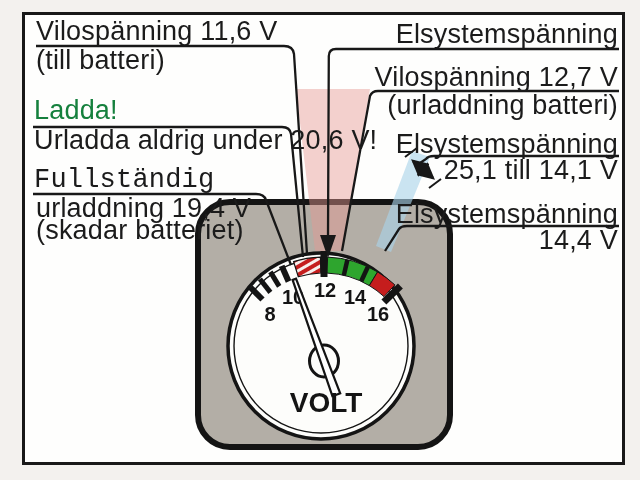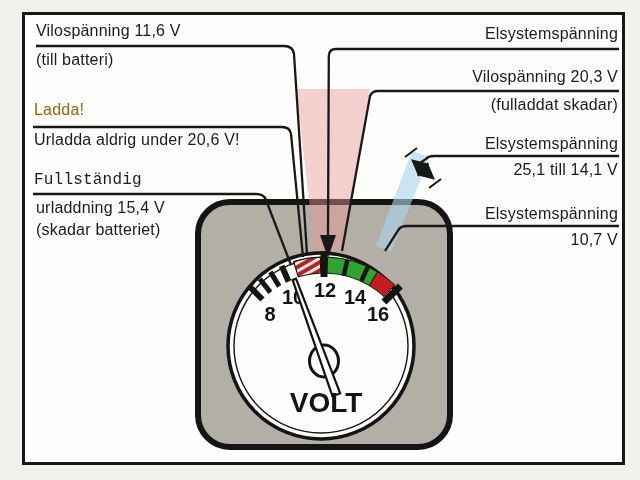--- a/index.html
+++ b/index.html
@@ -9,24 +9,24 @@
     font-family:"Liberation Sans", sans-serif;
     color:#1b1b1b;
   }
   #frame{
     position:absolute; left:22px; top:12px; width:597px; height:447px;
     background:#fefefd; border:3px solid #181818;
   }
   #gauge-svg{ position:absolute; left:0; top:0; width:640px; height:480px; }
   .lbl{
     position:absolute; white-space:nowrap;
-    font-size:16px; line-height:22px; letter-spacing:0.2px;
+    font-size:27px; line-height:22px; letter-spacing:0.2px;
   }
   .lbl.right{ text-align:right; }
-  .warn{ color:#a16207; }
+  .warn{ color:#15803d; }
 </style>
 </head>
 <body>
 
 <div id="stage">
 
   <div id="frame"></div>
 
   <svg id="gauge-svg" viewBox="0 0 640 480" xmlns="http://www.w3.org/2000/svg">
     <defs>
@@ -94,24 +94,24 @@
     <line x1="413" y1="161" x2="433" y2="178" stroke="#181818" stroke-width="2.4" marker-start="url(#ah)" marker-end="url(#ah)"></line>
     <line x1="405" y1="157" x2="417" y2="148" stroke="#181818" stroke-width="2"></line>
     <line x1="429" y1="188" x2="441" y2="179" stroke="#181818" stroke-width="2"></line>
   </svg>
 
   <div class="lbl" style="left:36px; top:20px;">Vilospänning 11,6 V</div>
   <div class="lbl" style="left:36px; top:49px;">(till batteri)</div>
   <div class="lbl warn" style="left:34px; top:99px;">Ladda!</div>
   <div class="lbl" style="left:34px; top:129px;">Urladda aldrig under 20,6 V!</div>
   <div class="lbl" style="left:34px; top:169px;font-family:Liberation Mono, monospace;">Fullständig</div>
-  <div class="lbl" style="left:36px; top:197px;">urladdning 15,4 V</div>
+  <div class="lbl" style="left:36px; top:197px;">urladdning 19,4 V</div>
   <div class="lbl" style="left:36px; top:219px;">(skadar batteriet)</div>
 
   <div class="lbl right" style="right:22px; top:23px;">Elsystemspänning</div>
-  <div class="lbl right" style="right:22px; top:66px;">Vilospänning 20,3 V</div>
-  <div class="lbl right" style="right:22px; top:94px;">(fulladdat skadar)</div>
+  <div class="lbl right" style="right:22px; top:66px;">Vilospänning 12,7 V</div>
+  <div class="lbl right" style="right:22px; top:94px;">(urladdning batteri)</div>
   <div class="lbl right" style="right:22px; top:133px;">Elsystemspänning</div>
   <div class="lbl right" style="right:22px; top:159px;">25,1 till 14,1 V</div>
   <div class="lbl right" style="right:22px; top:203px;">Elsystemspänning</div>
-  <div class="lbl right" style="right:22px; top:229px;">10,7 V</div>
+  <div class="lbl right" style="right:22px; top:229px;">14,4 V</div>
 
 </div>
 
 </body></html>

